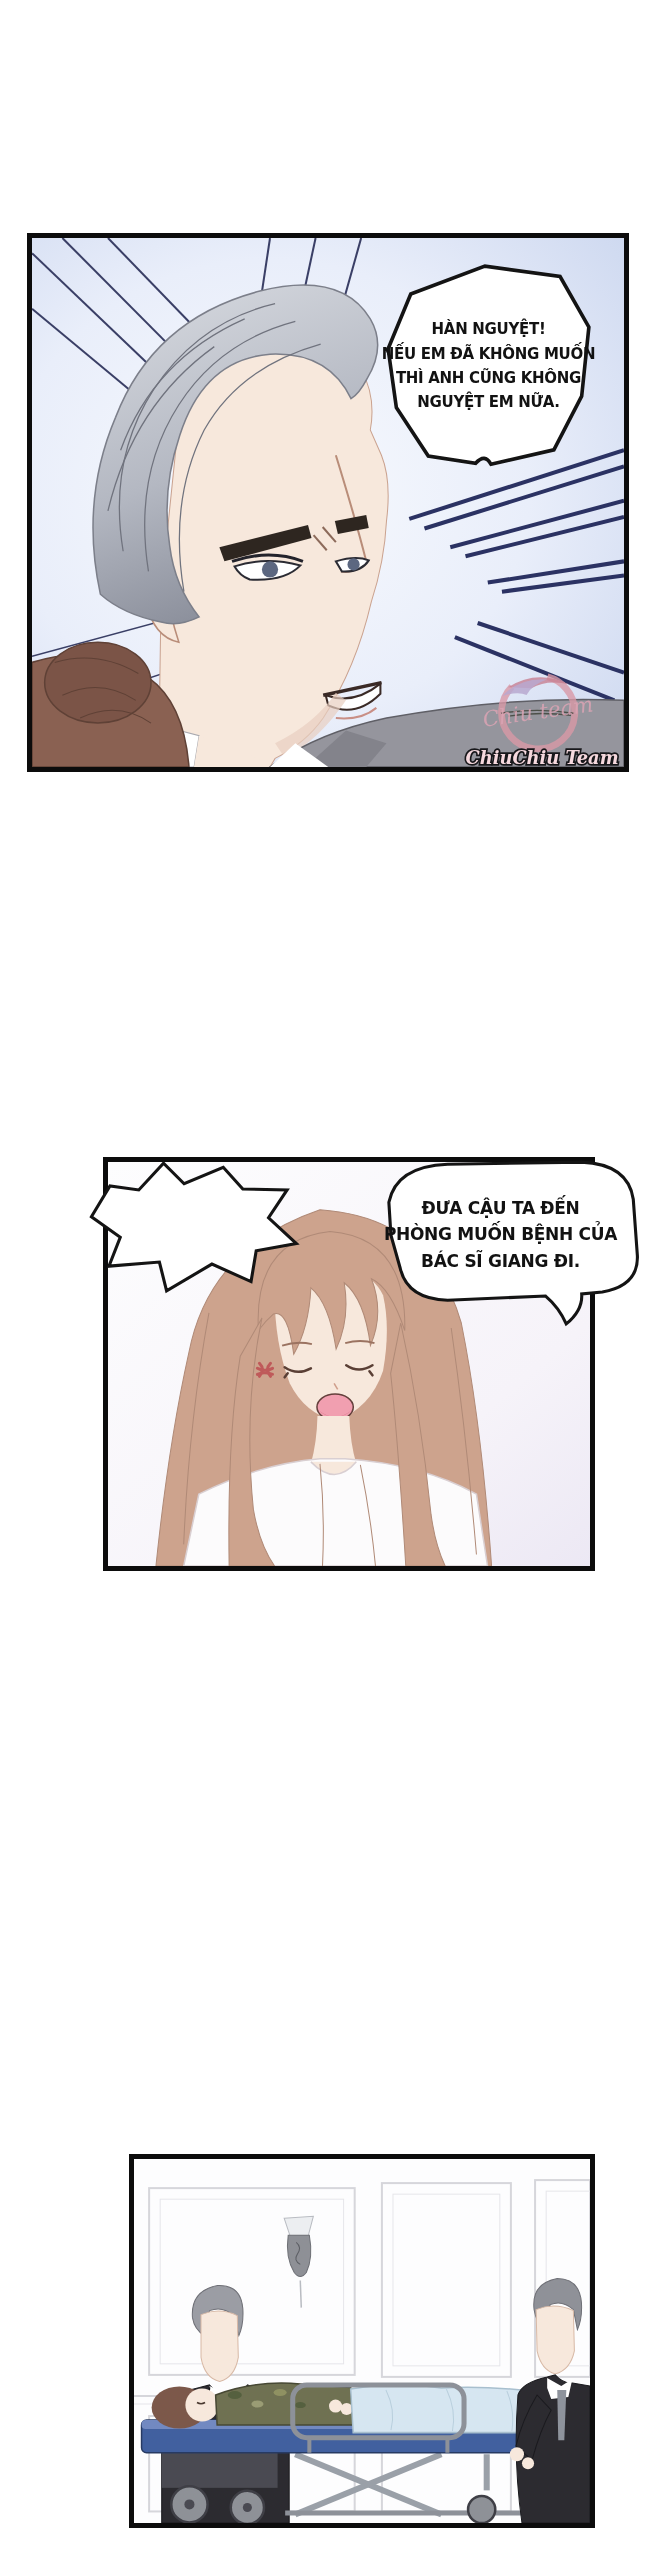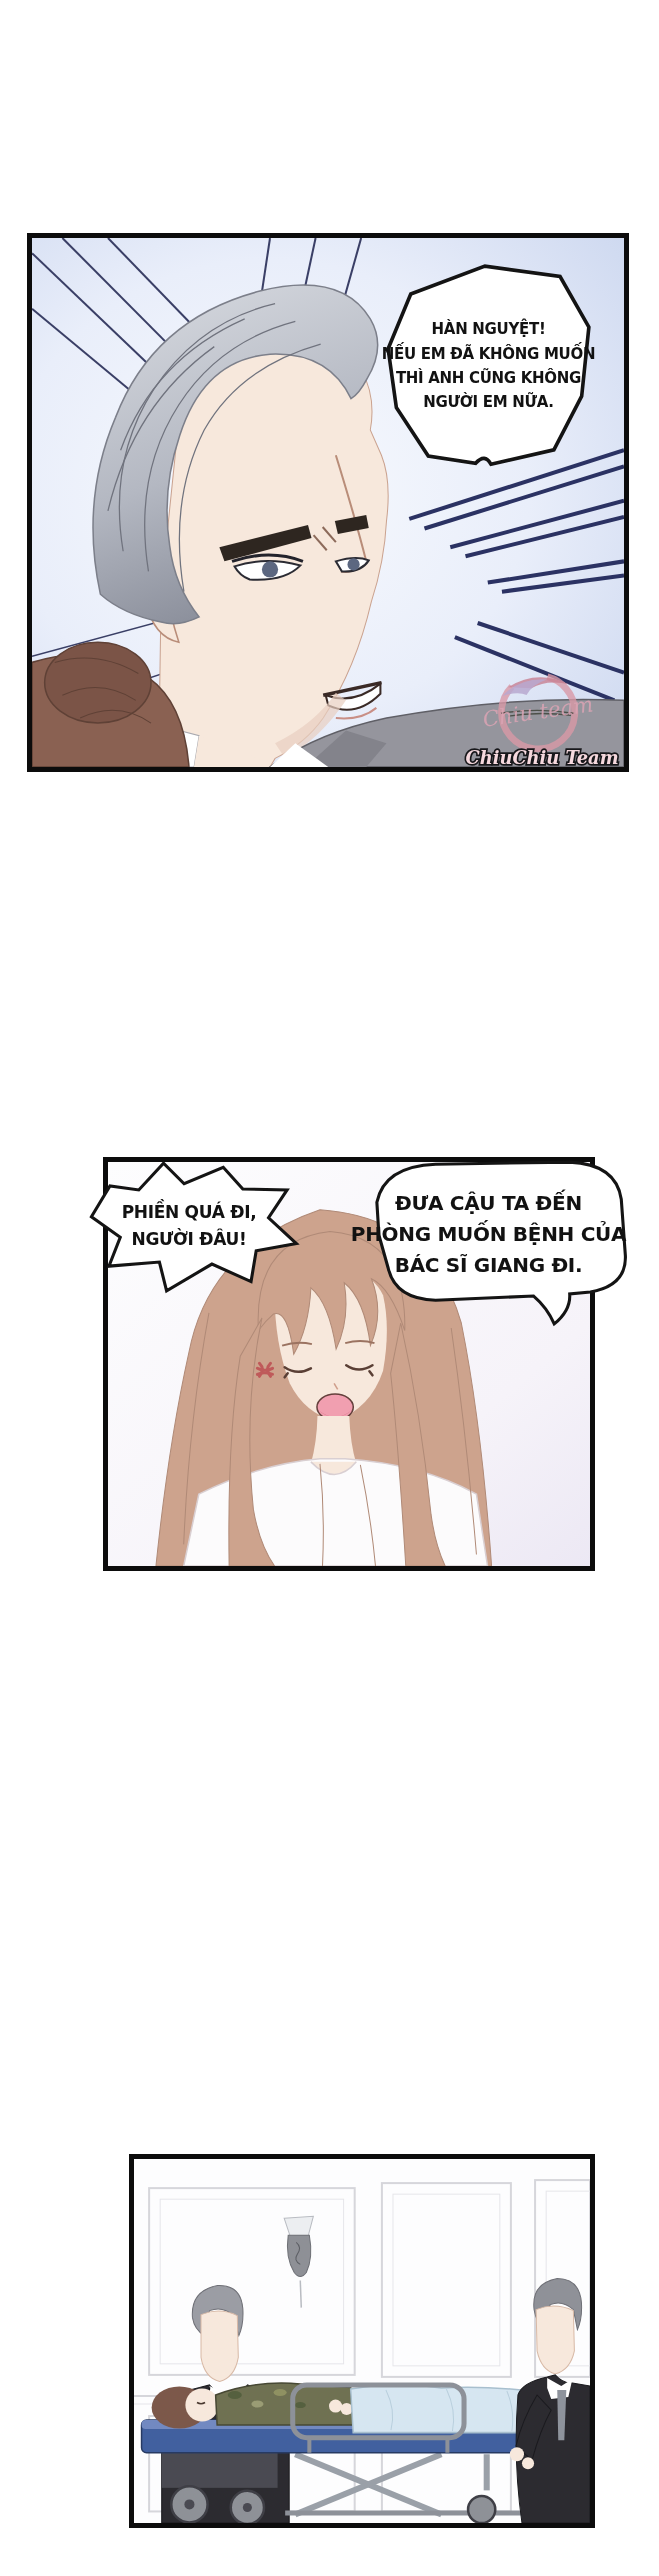--- a/index.html
+++ b/index.html
@@ -19,21 +19,21 @@
   #panel-3{left:129px;top:2154px;width:466px;height:374px;}
   svg.art{position:absolute;inset:0;width:100%;height:100%;display:block;}
   .bubble{position:absolute;display:flex;flex-direction:column;align-items:center;justify-content:center;
           text-align:center;z-index:5;}
   .bubble svg.shape{position:absolute;inset:0;width:100%;height:100%;overflow:visible;}
   .bubble .lines{position:relative;z-index:2;}
   .line{white-space:nowrap;}
   .b-heavy{font-weight:bold;color:#121212;letter-spacing:-0.3px;}
   #bubble-1{left:352px;top:23px;width:209px;height:210px;font-size:15px;line-height:1.62;}
   #bubble-2a{left:-31px;top:-6.2px;width:224px;height:140px;font-size:17px;line-height:1.55;}
-  #bubble-2b{left:240px;top:-3.6px;width:281px;height:170px;font-size:20px;line-height:1.55;padding-bottom:17.5px;box-sizing:border-box;}
+  #bubble-2b{left:252px;top:-3.6px;width:281px;height:170px;font-size:17px;line-height:1.55;padding-bottom:17.5px;box-sizing:border-box;}
   .watermark{position:absolute;z-index:6;}
   #watermark-1{left:439px;top:427px;width:142px;height:111px;}
   .watermark svg{width:100%;height:100%;overflow:visible;}
   .wm-script{font-family:"DejaVu Serif",serif;font-style:italic;font-size:44px;fill:#dba4b4;opacity:.85;}
   .wm-name{font-family:"DejaVu Serif",serif;font-style:italic;font-weight:bold;font-size:37px;
            fill:#f6d9de;stroke:#17171a;stroke-width:7px;paint-order:stroke;}
 </style>
 </head>
 <body>
 
@@ -137,21 +137,21 @@
   </svg>
 
   <div class="bubble b-heavy" id="bubble-1">
     <svg class="shape" viewBox="0 0 406 407" preserveAspectRatio="none">
       <path d="M52,64 L196,10 L342,30 L398,128 L384,262 L330,366 L208,394 Q196,372 178,392 L86,378 L24,284 L8,170 Z" fill="#ffffff" stroke="var(--bubble-ink)" stroke-width="7"></path>
     </svg>
     <div class="lines">
       <div class="line">HÀN NGUYỆT!</div>
       <div class="line">NẾU EM ĐÃ KHÔNG MUỐN</div>
       <div class="line">THÌ ANH CŨNG KHÔNG</div>
-      <div class="line">NGƯỜI EM NỮA.</div>
+      <div class="line">NGUYỆT EM NỮA.</div>
     </div>
   </div>
 
   <div class="watermark" id="watermark-1">
     <svg viewBox="0 0 280 230">
       <circle cx="132" cy="98" r="76" fill="none" stroke="var(--wm-pink)" stroke-width="14" opacity="0.8" stroke-dasharray="350 80" transform="rotate(-40 132 98)"></circle>
       <path d="M70,46 Q130,8 196,40 Q150,30 118,48 Z" fill="#c77f92" opacity="0.8"></path>
       <path d="M58,64 Q95,26 150,30 Q120,40 108,62 Q90,54 58,64 Z" fill="#b9a8cf" opacity="0.85"></path>
       <g stroke="#3c3f35" stroke-width="3" fill="none" opacity="0.8">
         <path d="M55,100 Q130,88 205,100"></path>
@@ -211,24 +211,20 @@
         <path d="M420,600 Q430,700 425,803"></path>
           <path d="M500,602 Q520,700 530,803"></path>
       </g>
     </g>
   </svg>
 
   <div class="bubble b-heavy" id="bubble-2a">
     <svg class="shape" viewBox="0 0 435 272" preserveAspectRatio="none">
       <path d="M28,118 L64,58 L120,66 L168,14 L208,54 L284,22 L322,64 L408,66 L372,120 L426,170 L348,184 L338,244 L262,210 L174,262 L160,206 L62,214 L84,158 Z" fill="#ffffff" stroke="var(--bubble-ink)" stroke-width="6"></path>
     </svg>
-    <div class="lines">
-      <div class="line">PHIỀN QUÁ ĐI,</div>
-      <div class="line">NGƯỜI ĐÂU!</div>
-    </div>
   </div>
 
   <div class="bubble b-heavy" id="bubble-2b">
     <svg class="shape" viewBox="0 0 545 330" preserveAspectRatio="none">
       <path d="M56,86 Q70,16 170,12 L430,8 Q520,12 530,80 L538,190 Q540,248 470,260 L430,264 Q432,296 400,322 Q386,290 360,268 L170,276 Q92,274 78,214 L60,150 Z" fill="#ffffff" stroke="var(--bubble-ink)" stroke-width="6"></path>
     </svg>
     <div class="lines">
       <div class="line">ĐƯA CẬU TA ĐẾN</div>
       <div class="line">PHÒNG MUỐN BỆNH CỦA</div>
       <div class="line">BÁC SĨ GIANG ĐI.</div>

